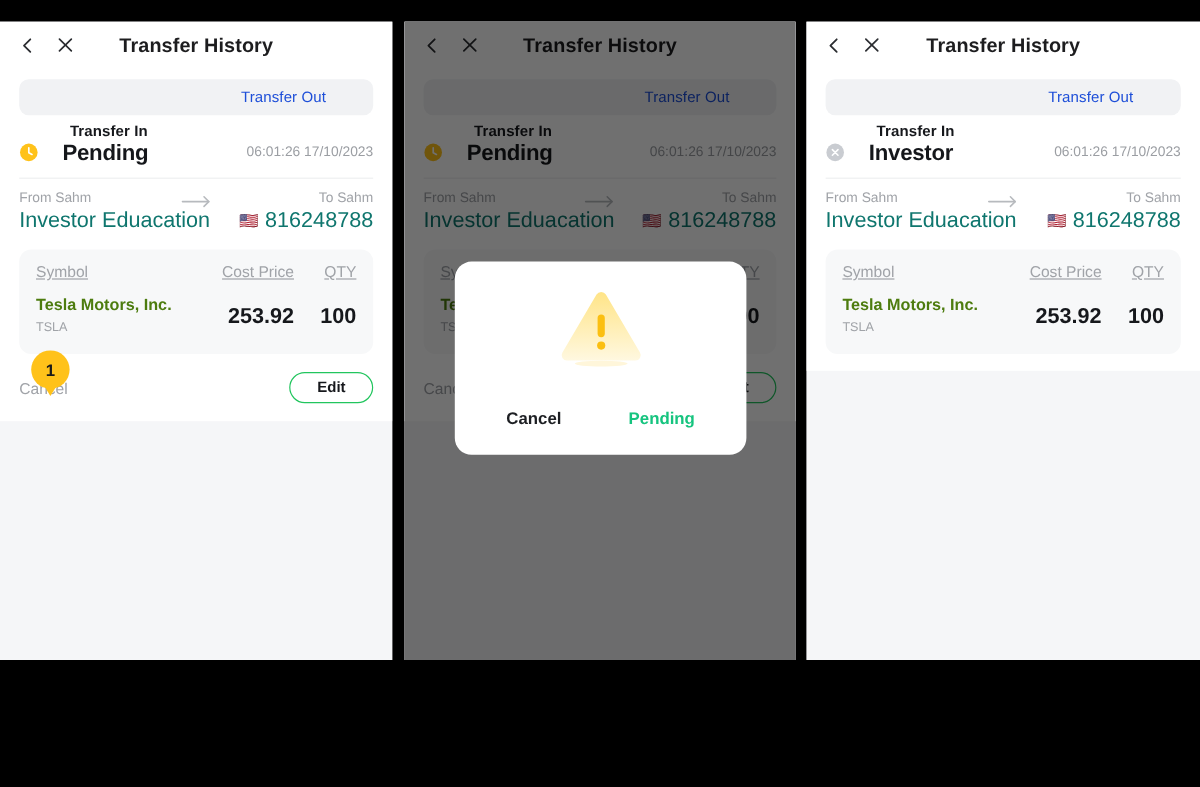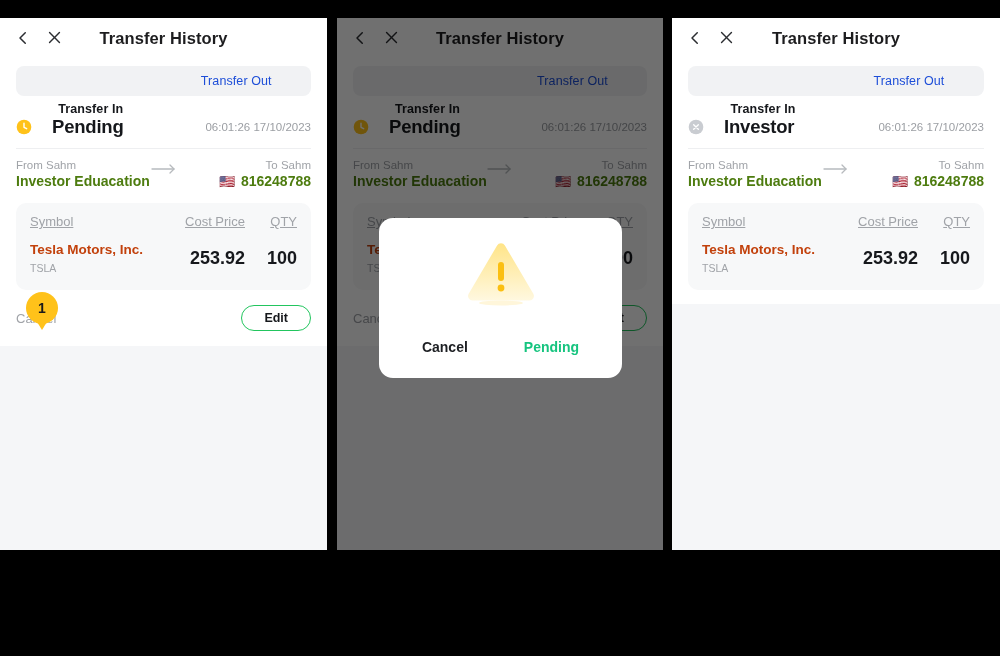--- a/index.html
+++ b/index.html
@@ -73,37 +73,37 @@
   .route-labels, .route-values {
     display: flex; align-items: center; justify-content: space-between;
   }
   .route-labels { position: relative; }
   .lbl { font-size: 11.5px; color: #a0a3a8; }
   .arrow {
     position: absolute; left: 50%; transform: translateX(-50%);
     top: 2px; color: #b7babe;
   }
   .route-values { margin-top: 2px; }
-  .val { font-size: 14px; font-weight: 700; color: #4d7c0f; }
+  .val { font-size: 18px; font-weight: 400; color: #0f766e; }
   .val-right { display: flex; align-items: center; gap: 5px; }
   .flag { font-size: 13px; line-height: 1; }
 
   
   .holding {
     margin: 14px 16px 0 16px;
     background: #f7f8f9; border-radius: 10px;
     padding: 11px 14px 14px 14px;
   }
   .h-head, .h-body { display: flex; align-items: flex-start; }
   .h-head { color: #a0a3a8; font-size: 13px; text-decoration: underline; }
   .c-sym  { flex: 1 1 auto; }
   .c-cost { width: 84px; text-align: right; }
   .c-qty  { width: 52px; text-align: right; }
   .h-body { margin-top: 11px; align-items: center; }
-  .sym-name { font-size: 13.5px; font-weight: 700; color: #c2410c; }
+  .sym-name { font-size: 13.5px; font-weight: 700; color: #4d7c0f; }
   .sym-code { font-size: 10.5px; color: #a0a3a8; margin-top: 3px; }
   .num { font-size: 18px; font-weight: 700; color: #16181c; }
 
   
   .actions {
     position: relative;
     display: flex; align-items: center; justify-content: space-between;
     margin: 14px 16px 0 16px; height: 28px;
   }
   .link-cancel { font-size: 13px; color: #a0a3a8; }

